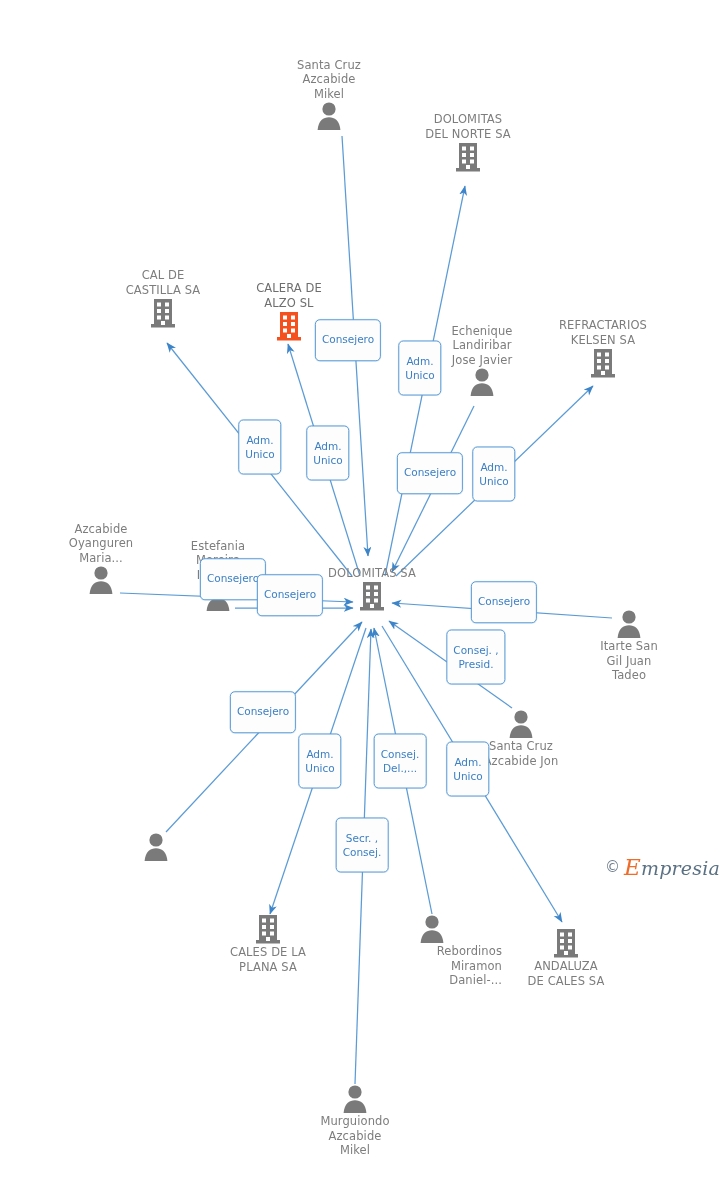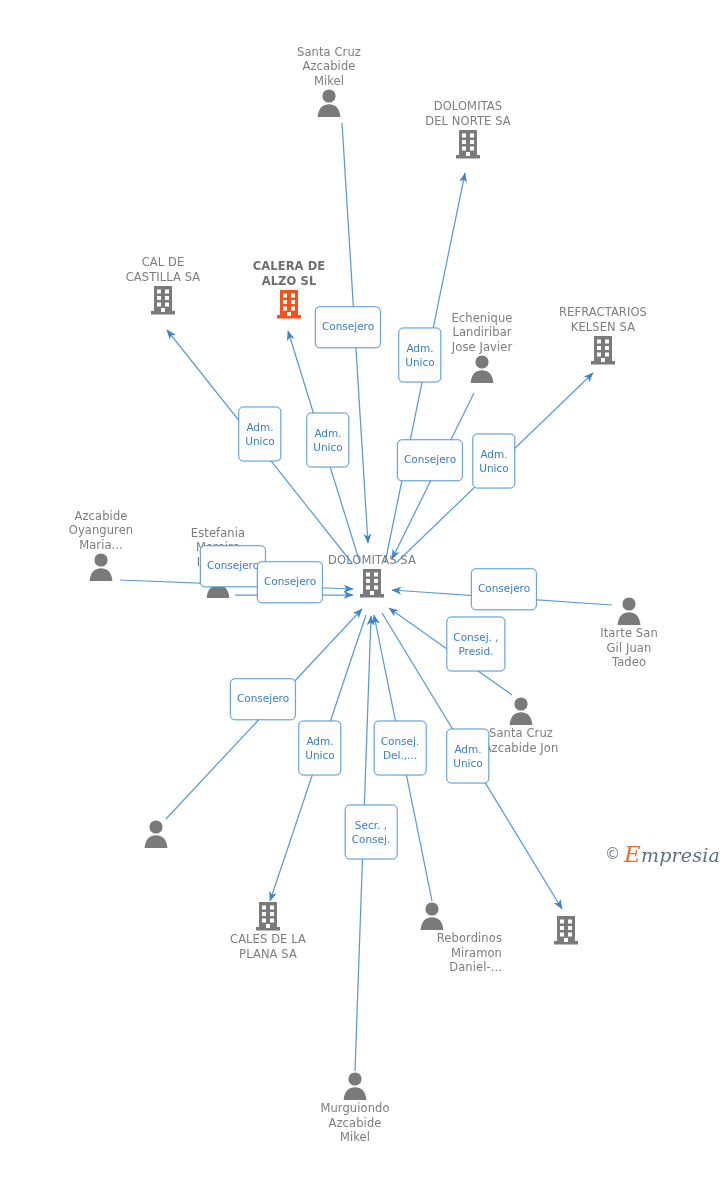--- a/index.html
+++ b/index.html
@@ -9,21 +9,21 @@
   }
   body {
     font-family: "DejaVu Sans", sans-serif;
     width: 728px;
     height: 1180px;
     position: relative;
     overflow: hidden;
   }
   #canvas {
     position: absolute;
-    left: 0; top: 3px;
+    left: 0; top: 16px;
     width: 728px;
     height: 872px;
   }
   #edges {
     position: absolute;
     left: 0; top: 0;
     width: 728px;
     height: 1180px;
     pointer-events: none;
   }
@@ -35,21 +35,22 @@
   }
   .node .caption {
     font-size: 11.5px;
     line-height: 14.5px;
     color: #7d7d7d;
     letter-spacing: 0.1px;
     white-space: pre-line;
   }
   .node.highlight .caption {
     color: #6e6e6e;
-    font-weight: bold;
+    font-weight: normal;
+    margin-top: 9px;
   }
   .node .glyph {
     display: block;
     margin: 0 auto;
   }
   .node.company .glyph svg { display:block; margin: 0 auto; }
   .node.person .glyph svg { display:block; margin: 0 auto; }
   .edge-label {
     position: absolute;
     background: #fdfdfe;
@@ -340,20 +341,22 @@
               <rect x="8" y="5.5" width="4" height="4"></rect>
               <rect x="16" y="5.5" width="4" height="4"></rect>
               <rect x="8" y="12" width="4" height="4"></rect>
               <rect x="16" y="12" width="4" height="4"></rect>
               <rect x="8" y="18.5" width="4" height="4"></rect>
               <rect x="16" y="18.5" width="4" height="4"></rect>
               <rect x="12" y="24" width="4" height="4"></rect>
             </g>
           </svg>
         </span>
+        <div class="caption">ANDALUZA
+DE CALES SA</div>
       </div>
       <div class="node person" style="left: 355px; top: 1068px;">
         <span class="glyph">
           <svg width="28" height="30" viewBox="0 0 28 30">
             <circle cx="14" cy="8" r="6.6" fill="#7a7a7a"></circle>
             <path d="M2.6,29 C3.4,19.6 8.4,16.2 14,16.2 C19.6,16.2 24.6,19.6 25.4,29 Z" fill="#7a7a7a"></path>
           </svg>
         </span>
         <div class="caption">Murguiondo
 Azcabide
@@ -376,21 +379,21 @@
       <div class="edge-label" style="left: 504px; top: 586px;">Consejero</div>
       <div class="edge-label" style="left: 445px; top: 641px; margin-left: 31px;">Consej. ,
 Presid.</div>
       <div class="edge-label" style="left: 263px; top: 696px;">Consejero</div>
       <div class="edge-label" style="left: 320px; top: 745px;">Adm.
 Unico</div>
       <div class="edge-label" style="left: 400px; top: 745px;">Consej.
 Del.,...</div>
       <div class="edge-label" style="left: 468px; top: 753px;">Adm.
 Unico</div>
-      <div class="edge-label" style="left: 362px; top: 829px; margin-left: 9px;">Secr. ,
+      <div class="edge-label" style="left: 362px; top: 829px;">Secr. ,
 Consej.</div>
     </div>
 
   <div id="watermark">
     <span class="cmark">©</span>
     <span class="brand"><span class="cap">E</span><span>mpresia</span></span>
   </div>
 
 </div>
 

